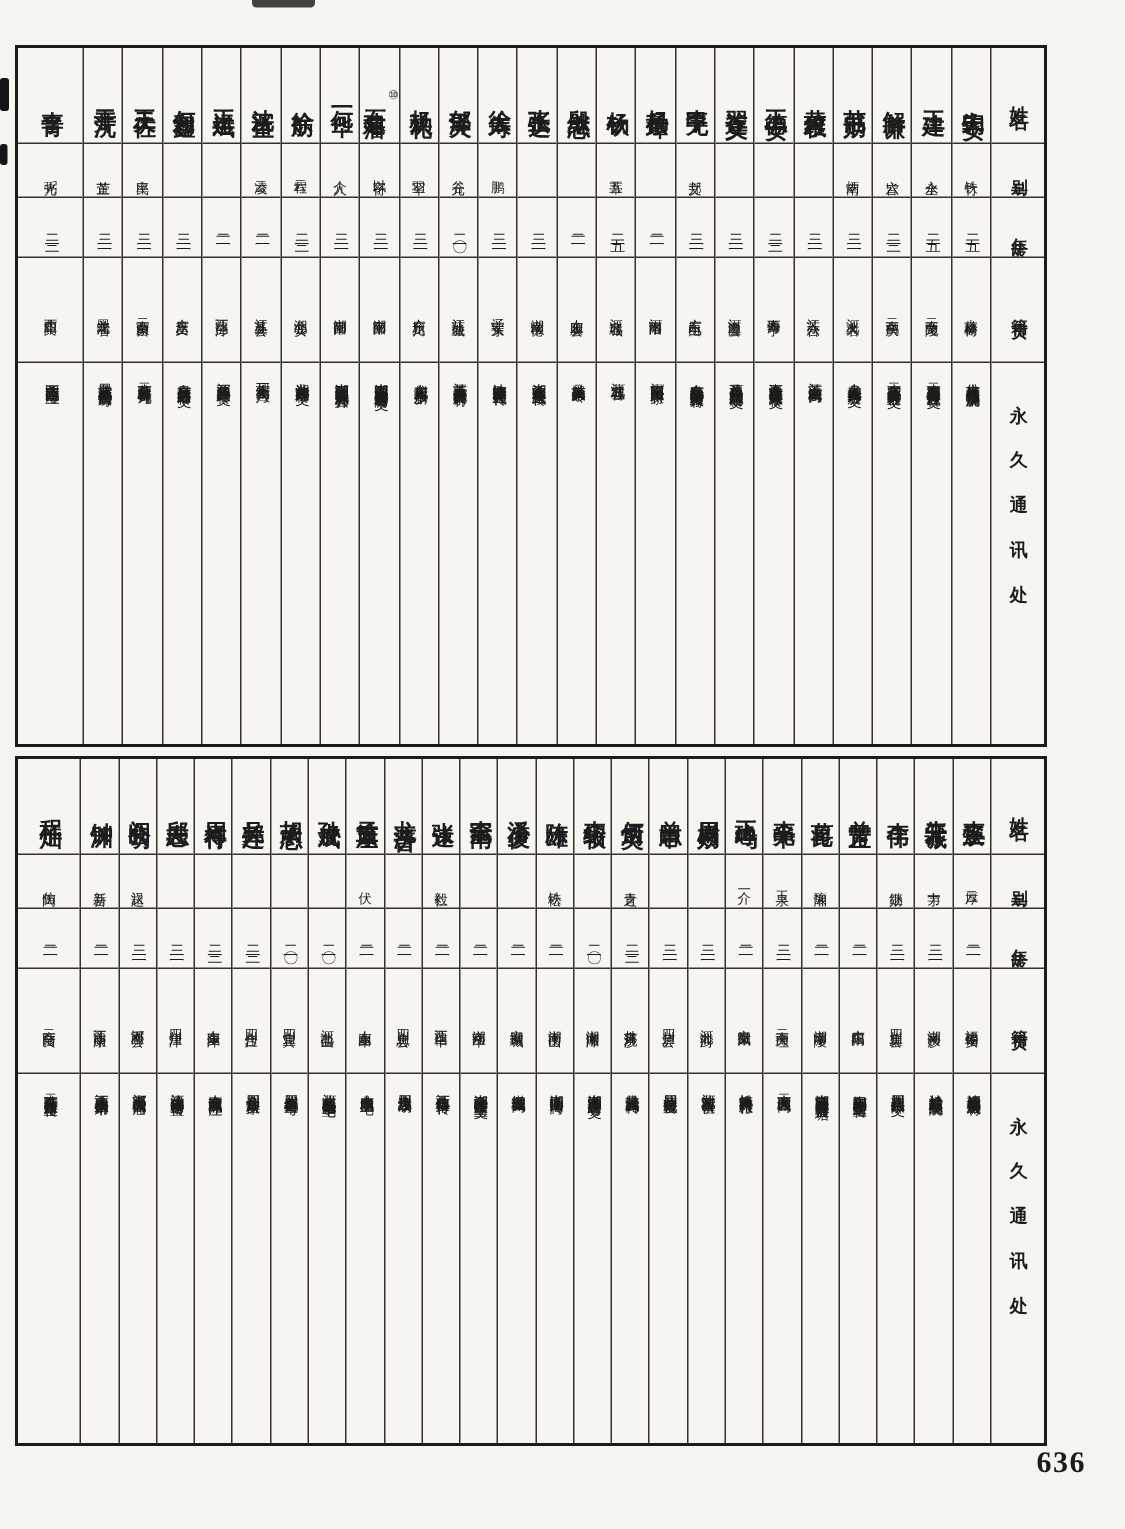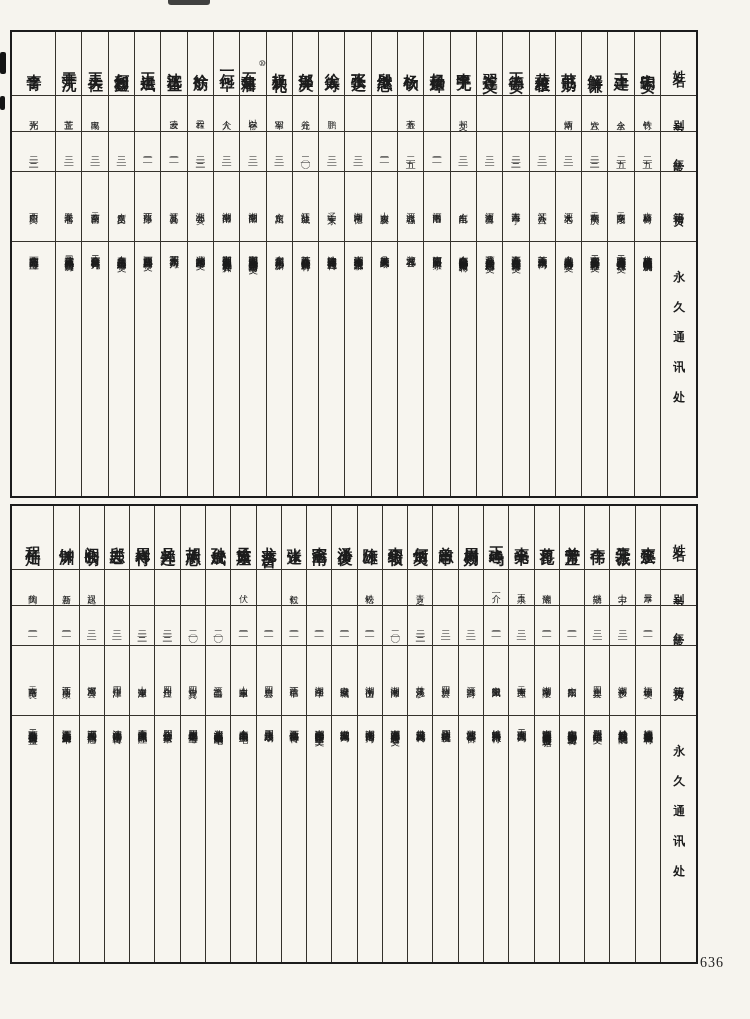--- a/index.html
+++ b/index.html
@@ -50,22 +50,22 @@
   .age .v{font-size:10px;letter-spacing:3px;}
   .native .v{font-size:9px;letter-spacing:1px;}
   .addr .v{font-size:9.5px;letter-spacing:0.5px;}
   .v.note{font-size:8px;font-weight:normal;margin-top:2px;}
   .col.header .name .v{font-size:13px;font-weight:bold;letter-spacing:4px;}
   .col.header .alias .v,
   .col.header .age .v{font-size:11px;font-weight:bold;letter-spacing:3px;}
   .col.header .native .v{font-size:11px;font-weight:bold;letter-spacing:4px;}
   .col.header .addr .v{font-size:12px;font-weight:bold;letter-spacing:30px;padding-top:12px;}
   .page-number{
-    position:absolute;right:26px;bottom:48px;
-    font-size:14px;letter-spacing:1px;
+    position:absolute;right:26px;bottom:32px;
+    font-size:20px;letter-spacing:1px;font-weight:bold;
   }
   .artifact{position:absolute;background:#141414;border-radius:2px;}
   .artifact.a1{left:0;top:52px;width:6px;height:22px;}
   .artifact.a2{left:0;top:96px;width:5px;height:14px;}
   .artifact.a3{left:168px;top:0;width:42px;height:5px;border-radius:0 0 3px 3px;opacity:.8;}
 </style>
 </head>
 <body>
 
 <div class="sheet">

